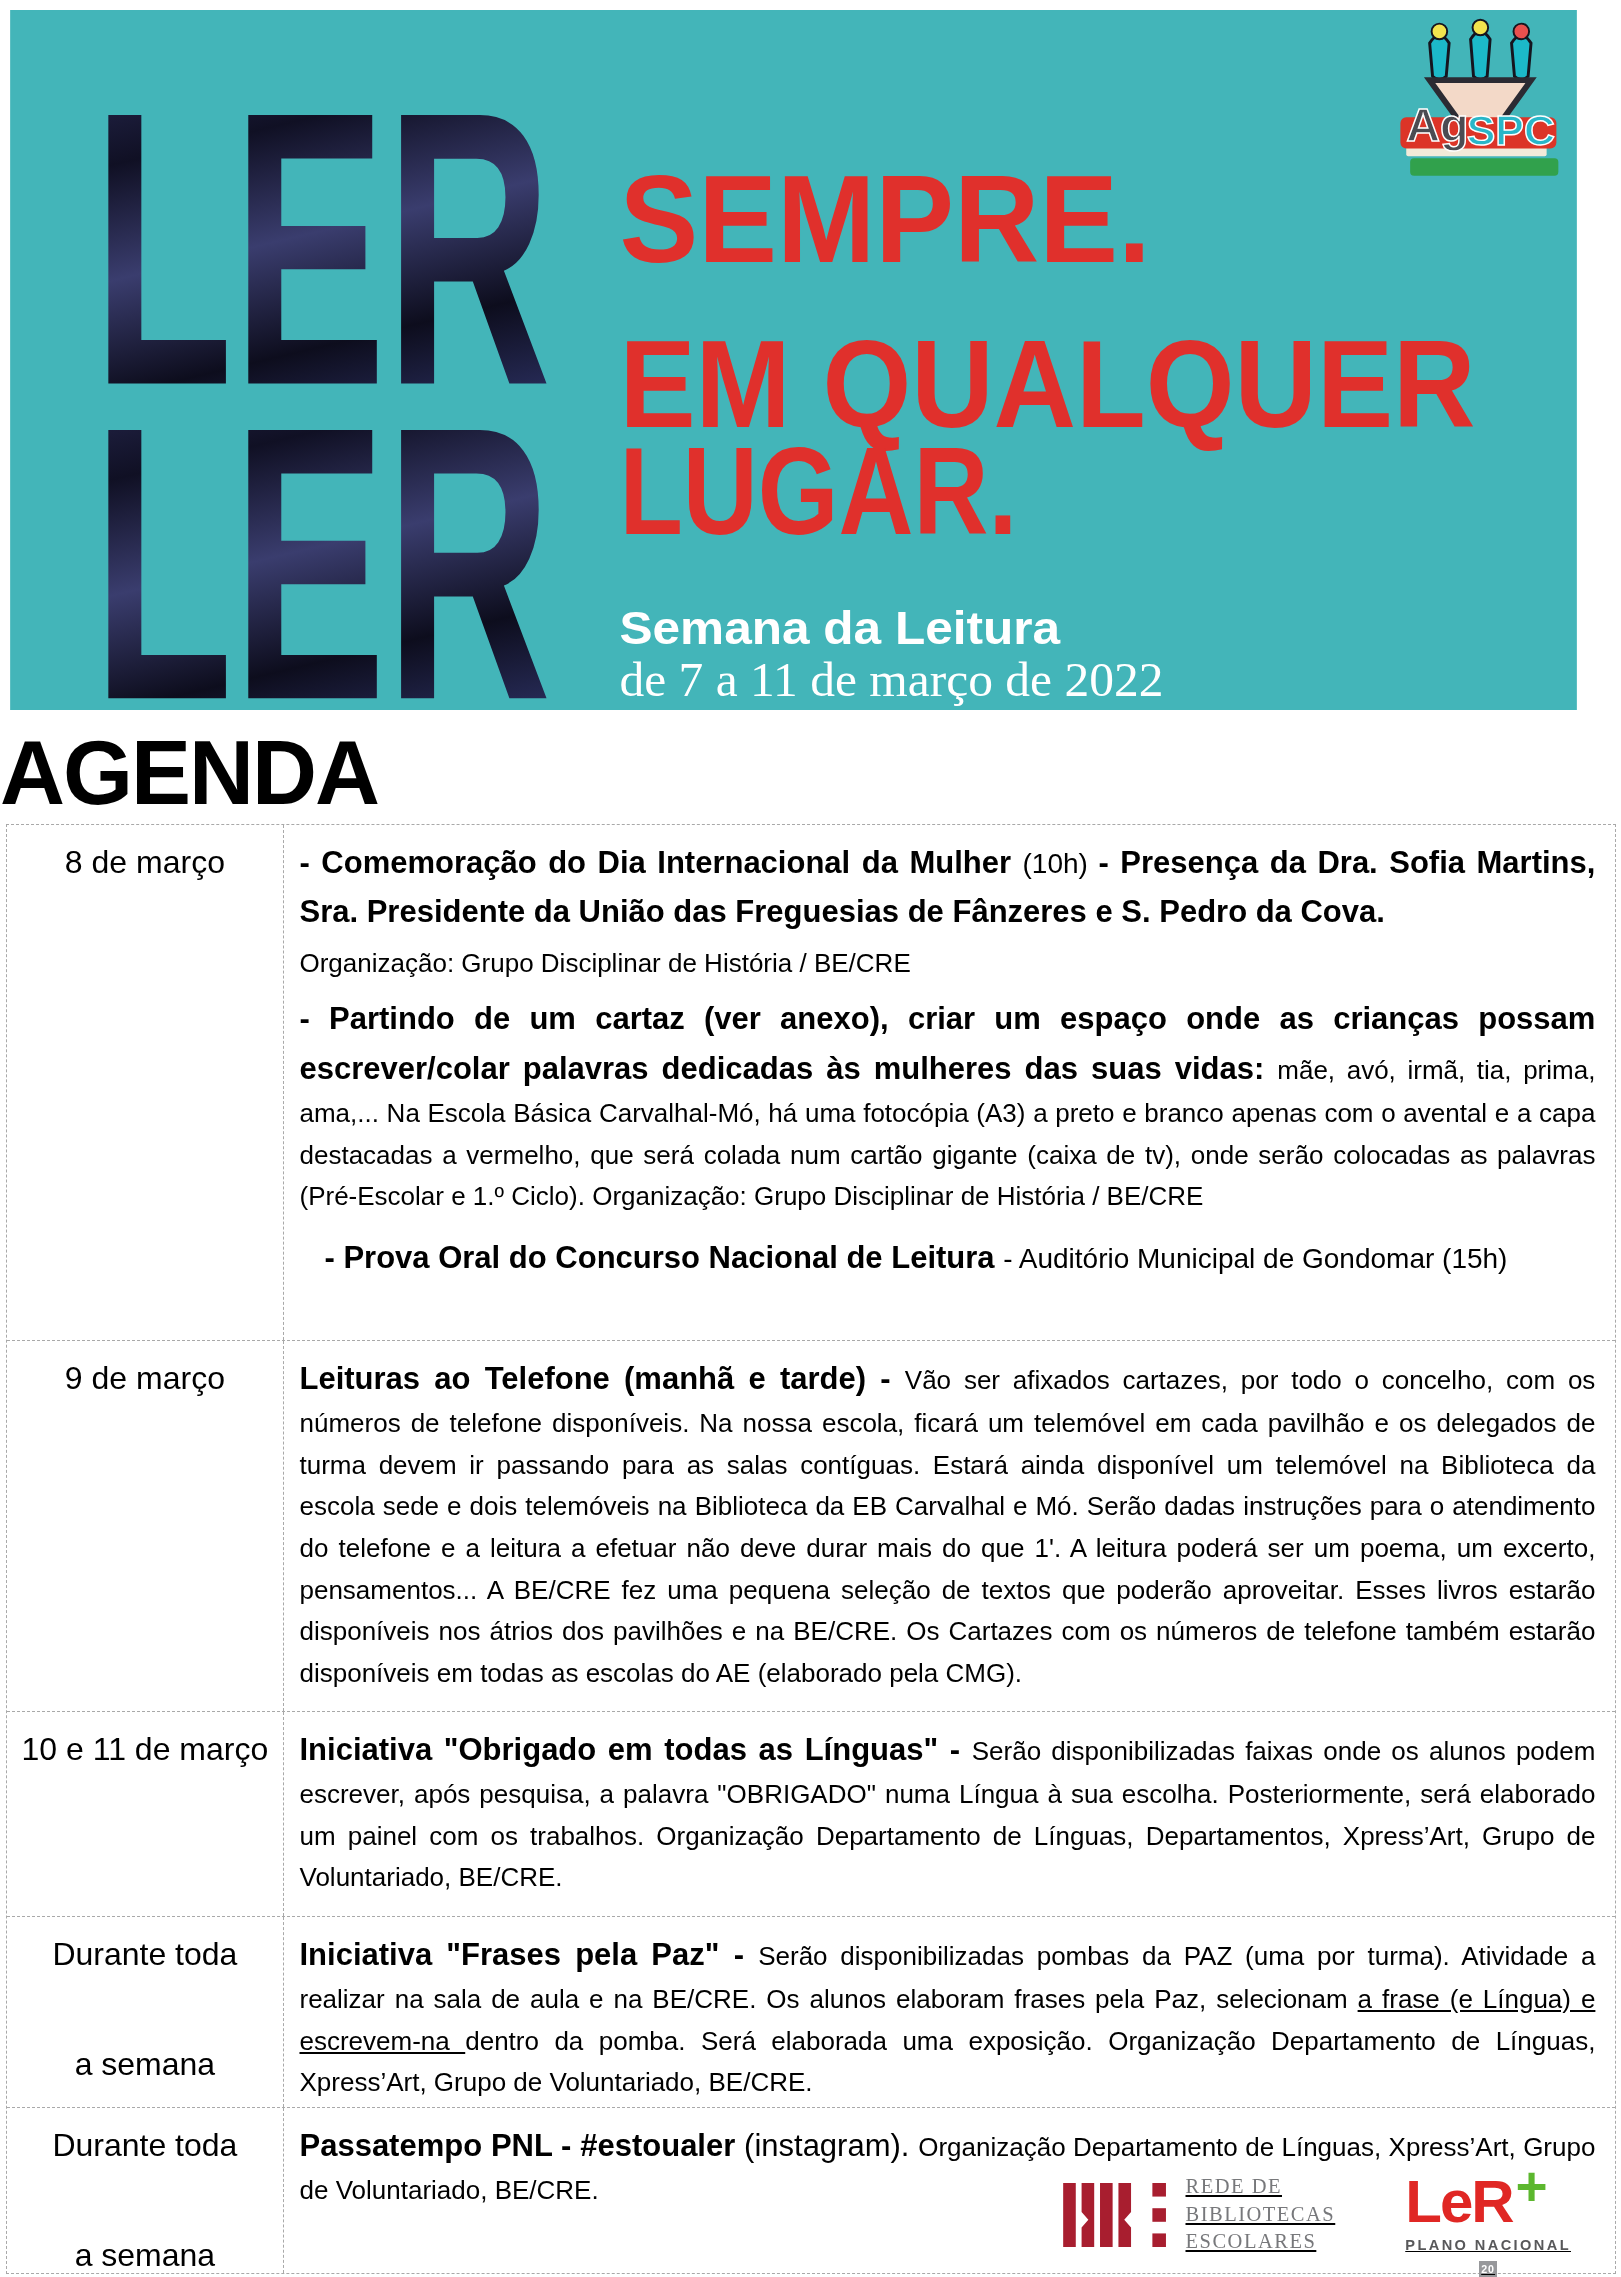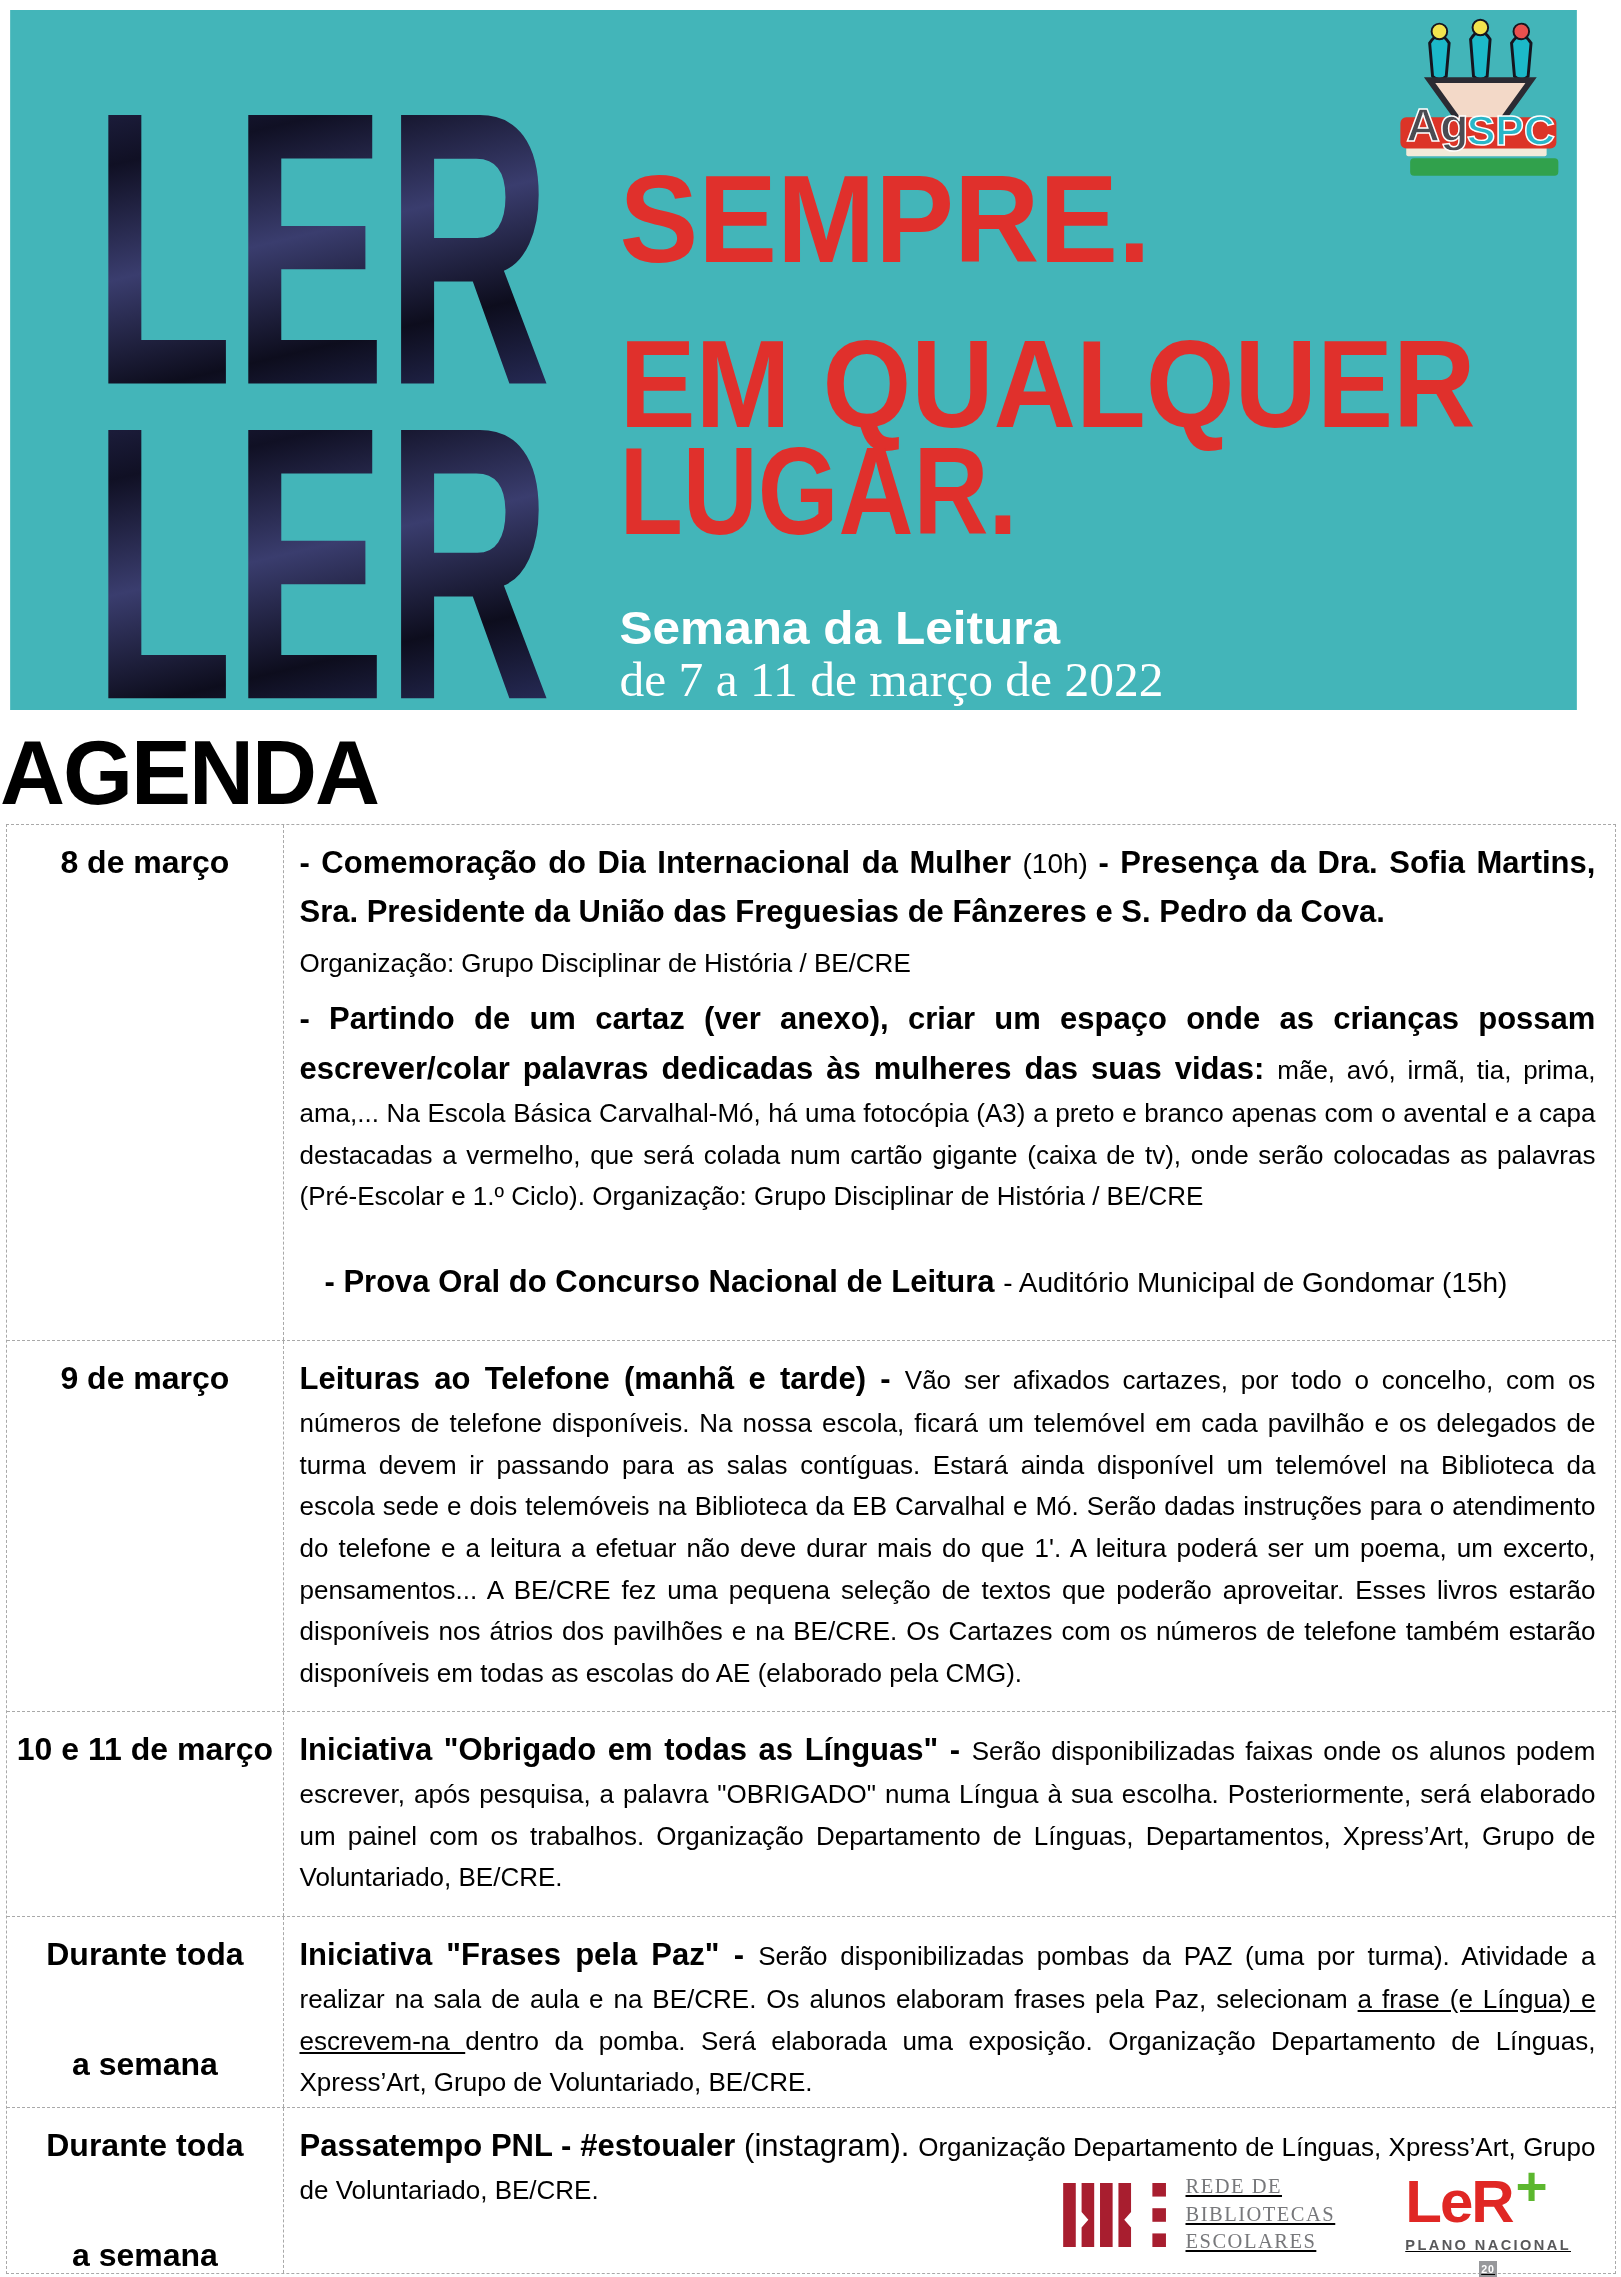--- a/index.html
+++ b/index.html
@@ -30,27 +30,27 @@
   .row:last-child { border-bottom:none; }
   .row:nth-child(1){ height:516px; }
   .row:nth-child(2){ height:371px; }
   .row:nth-child(3){ height:205px; }
   .row:nth-child(4){ height:191px; }
   .row:nth-child(5){ height:165px; }
   .date-cell {
     flex:0 0 277px; width:277px;
     border-right:1px dashed #a9a9a9;
     text-align:center; padding-top:15.6px;
-    font-weight:bold; font-size:32px; line-height:1.35;
+    font-weight:normal; font-size:32px; line-height:1.35;
   }
   .date-line + .date-line { margin-top:67px; }
   .content-cell { flex:1; padding:12.7px 19.5px 0 15.6px; overflow:hidden; }
   .para { text-align:justify; line-height:1.6; margin-bottom:11.7px; }
   .para.org { margin-top:-5.9px; margin-bottom:9.8px; text-align:left; }
-  .para.indent { padding-left:25px; margin-top:39px; text-align:left; }
+  .para.indent { padding-left:25px; margin-top:15px; text-align:left; }
   .seg-lead-bold   { font-size:31px; font-weight:bold; }
   .seg-lead-regular{ font-size:31px; }
   .seg-sub         { font-size:28px; }
   .seg-body        { font-size:26px; }
   .seg-body-u      { font-size:26px; text-decoration:underline; }
 
   .footer-logos {
     position:absolute; top:2173px; right:51px;
     display:flex; gap:70px; align-items:flex-start;text-decoration:underline;
   }

